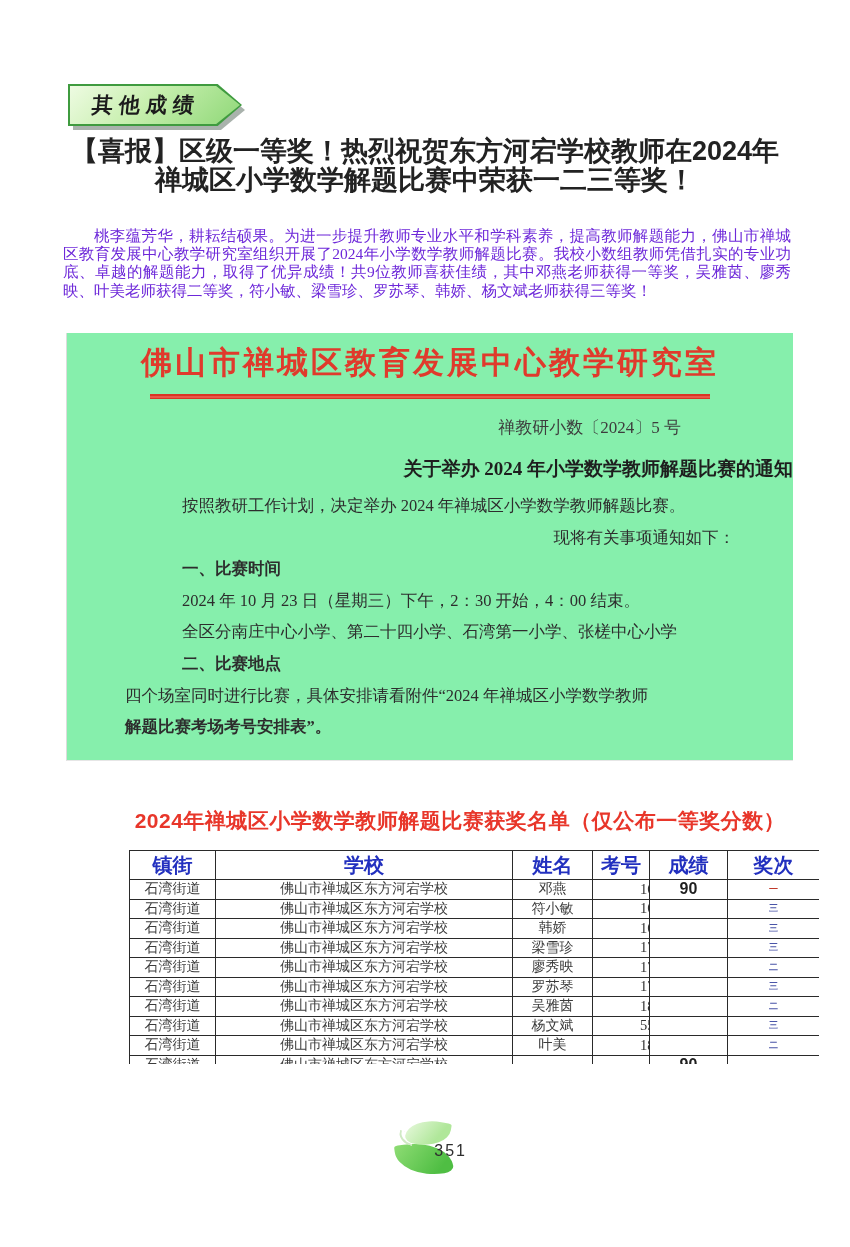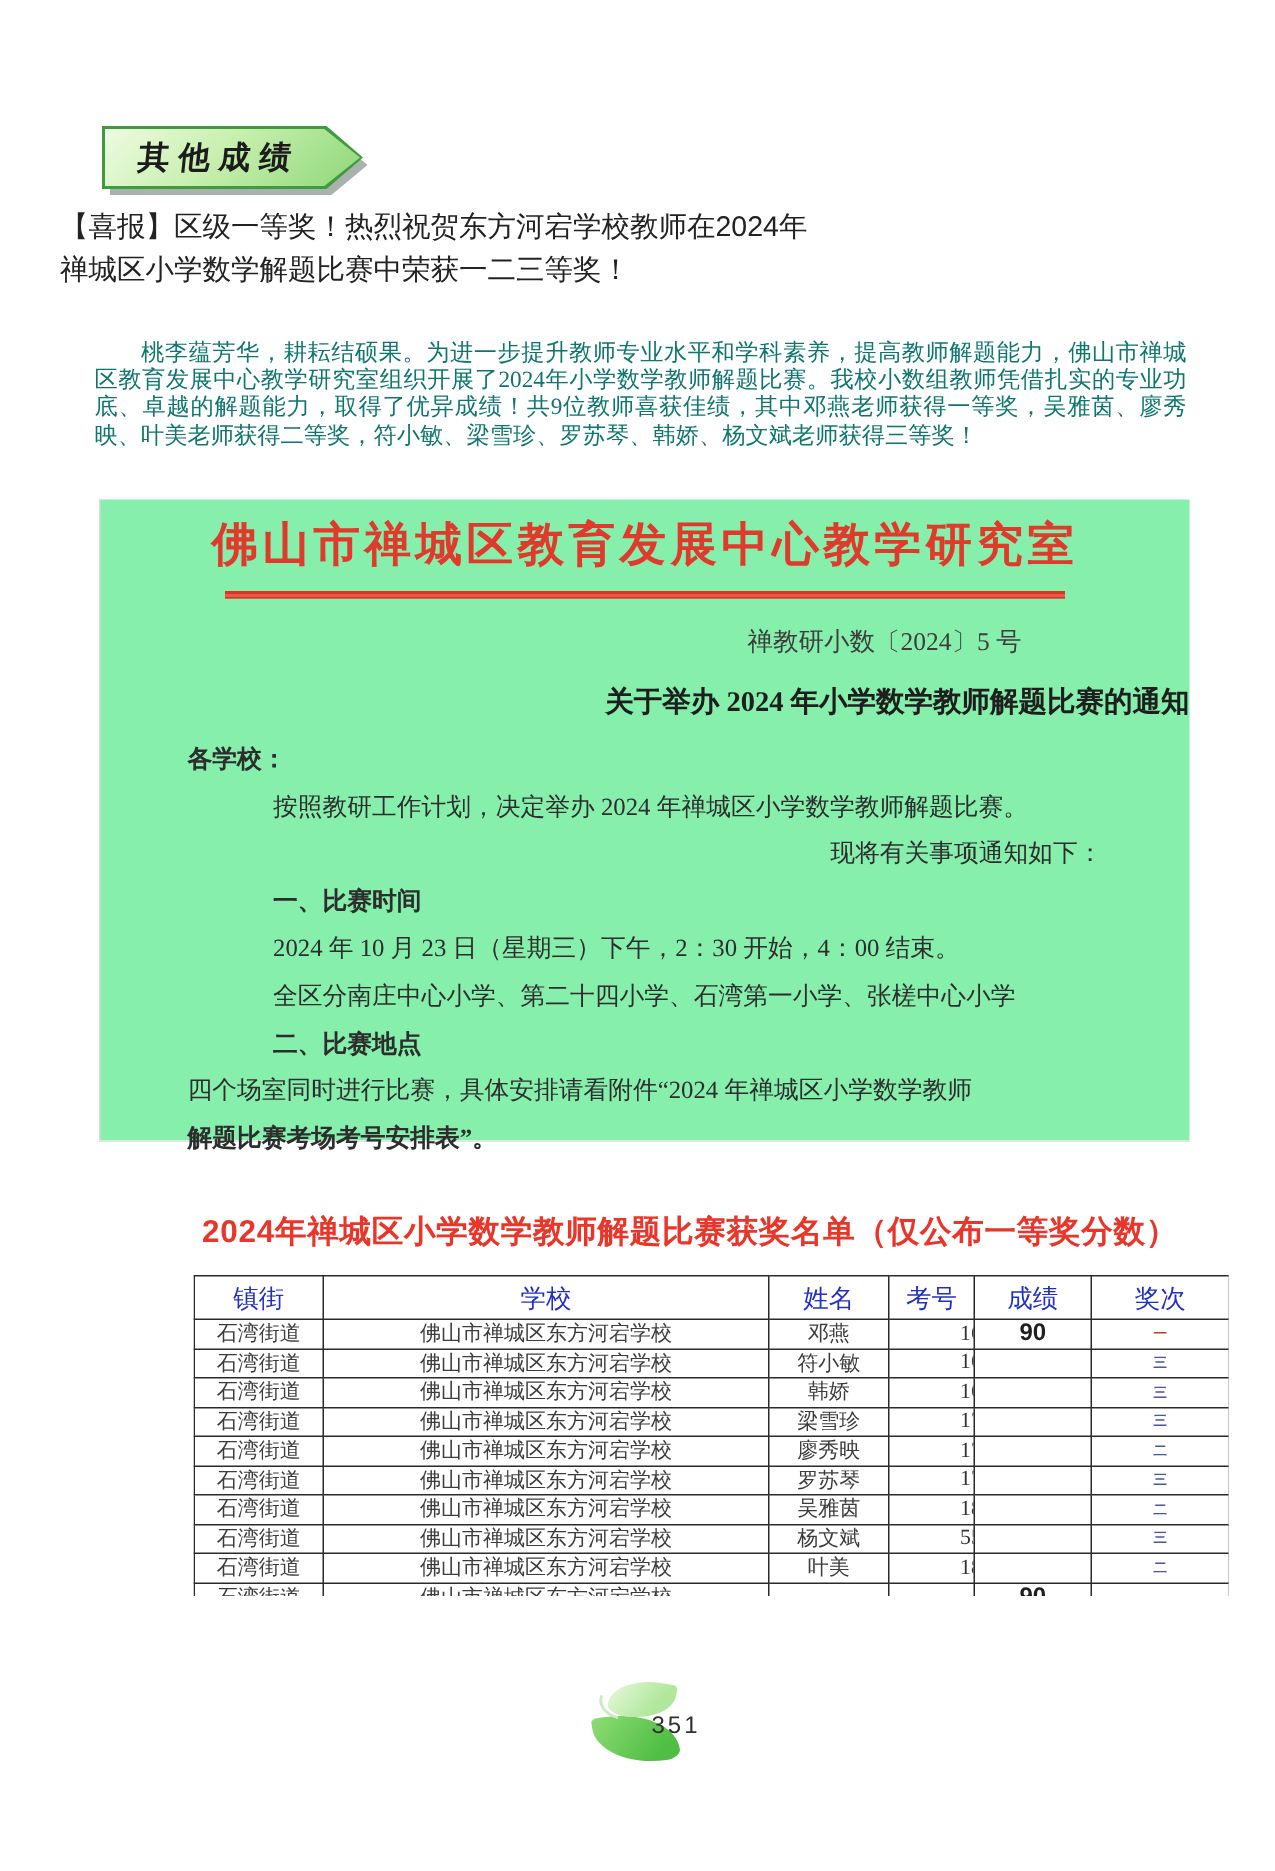--- a/index.html
+++ b/index.html
@@ -35,30 +35,30 @@
   .banner-text {
     font-family: "Liberation Serif", serif;
     font-size: 21px; font-weight: bold; color: #1c1c1c;
     letter-spacing: 6px; transform: skewX(-6deg);
     padding-right: 18px;
   }
 
   
   .headline {
     position: absolute; left: 40px; top: 137px; width: 770px;
-    text-align: left;
+    text-align: center;
     font-family: "Liberation Sans", sans-serif;
-    font-weight: normal; color: #222222;
-    font-size: 19px; line-height: 29px;
+    font-weight: bold; color: #222222;
+    font-size: 27px; line-height: 29px;
   }
 
   
   .intro {
     position: absolute; left: 63px; top: 227px; width: 728px;
-    font-size: 15.5px; line-height: 18.2px; color: #0f766e;
+    font-size: 15.5px; line-height: 18.2px; color: #6d28d9;
     text-align: justify; text-indent: 2em;
     font-family: "Liberation Serif", serif;
   }
 
   
   .scan-doc {
     position: absolute; left: 66px; top: 333px; width: 727px; height: 428px;
     background: #86efac;
     border-left: 1px solid #dcdcdc;
     border-bottom: 1px solid #e6e6e6;
@@ -103,21 +103,21 @@
     width: 690px; border-collapse: collapse; table-layout: fixed;
     background: #ffffff;
   }
   table.awards th, table.awards td {
     border: 1.6px solid #2a2a2a;
     text-align: center; vertical-align: middle;
     overflow: hidden; white-space: nowrap;
   }
   table.awards th {
     height: 29px;
-    color: #2230bf; font-weight: normal; font-size: 17px;
+    color: #2230bf; font-weight: bold; font-size: 20px;
     font-family: "Liberation Serif", serif;
   }
   table.awards td { height: 19.5px; margin-top: 12px; }
   td.town, td.school, td.name { font-size: 14px; color: #3c3c3c; }
   td.num   { font-size: 14.5px; color: #333333; font-family: "Liberation Serif", serif; padding-left: 47px; }
   td.score { font-size: 16px; font-weight: bold; color: #1f1f1f; font-family: "Liberation Sans", sans-serif; }
   td.award { font-size: 9px; font-weight: bold; letter-spacing: 0; }
 
   
   .footer-logo { position: absolute; left: 388px; top: 1118px; width: 74px; height: 66px; }
@@ -165,21 +165,20 @@
   </div>
 
   <div class="intro">桃李蕴芳华，耕耘结硕果。为进一步提升教师专业水平和学科素养，提高教师解题能力，佛山市禅城区教育发展中心教学研究室组织开展了2024年小学数学教师解题比赛。我校小数组教师凭借扎实的专业功底、卓越的解题能力，取得了优异成绩！共9位教师喜获佳绩，其中邓燕老师获得一等奖，吴雅茵、廖秀映、叶美老师获得二等奖，符小敏、梁雪珍、罗苏琴、韩娇、杨文斌老师获得三等奖！</div>
 
   <div class="scan-doc">
     <div class="org-title">佛山市禅城区教育发展中心教学研究室</div>
     <div class="red-rule"></div>
     <div class="doc-no">禅教研小数〔2024〕5 号</div>
     <div class="notice-title">关于举办 2024 年小学数学教师解题比赛的通知</div>
     <div class="doc-body">
-      <div class="doc-line bold" style="margin-left:-24px;">各学校：</div>
       <div class="doc-line indent">按照教研工作计划，决定举办 2024 年禅城区小学数学教师解题比赛。</div>
       <div class="doc-line" style="margin-left:-24px;text-align:right;">现将有关事项通知如下：</div>
       <div class="doc-line bold indent">一、比赛时间</div>
       <div class="doc-line indent">2024 年 10 月 23 日（星期三）下午，2：30 开始，4：00 结束。</div>
       <div class="doc-line indent">全区分南庄中心小学、第二十四小学、石湾第一小学、张槎中心小学</div>
       <div class="doc-line bold indent">二、比赛地点</div>
       <div class="doc-line" style="margin-left:-24px;">四个场室同时进行比赛，具体安排请看附件“2024 年禅城区小学数学教师</div>
       <div class="doc-line" style="margin-left:-24px;font-weight:bold;">解题比赛考场考号安排表”。</div>
     </div>
   </div>

